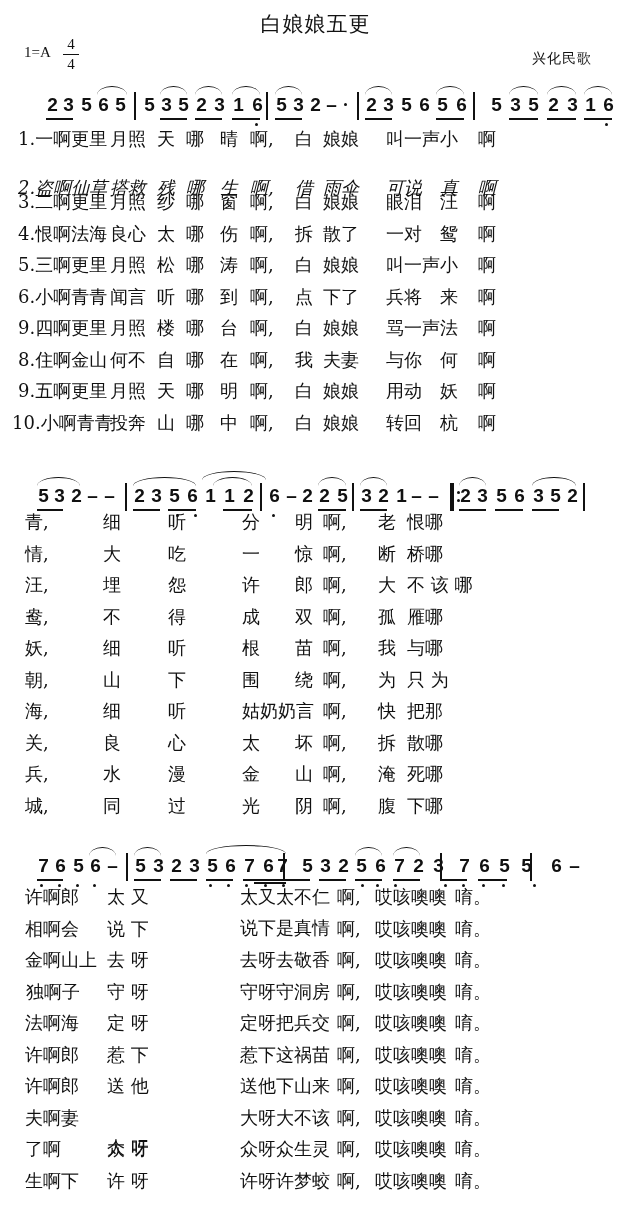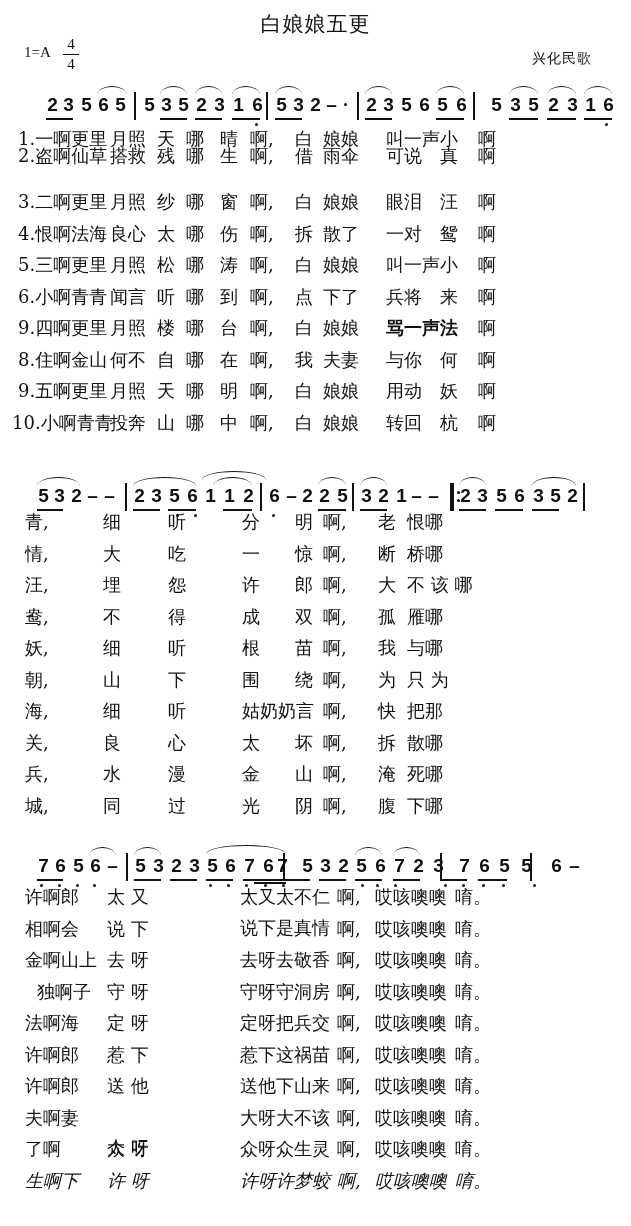--- a/index.html
+++ b/index.html
@@ -99,21 +99,21 @@
       <span style="left: 110px;">月照</span>
       <span style="left: 157px;">天</span>
       <span style="left: 186px;">哪</span>
       <span style="left: 220px;">晴</span>
       <span style="left: 250px;">啊,</span>
       <span style="left: 295px;">白</span>
       <span style="left: 323px;">娘娘</span>
       <span style="left: 386px;">叫一声小</span>
       <span style="left: 478px;">啊</span>
     </div>
-    <div class="lrow" style="top: 17px;">
+    <div class="lrow" style="top: 49px; font-style: italic;">
       <span style="left: 18px;">2.盗啊仙草</span>
       <span style="left: 110px;">搭救</span>
       <span style="left: 157px;">残</span>
       <span style="left: 186px;">哪</span>
       <span style="left: 220px;">生</span>
       <span style="left: 250px;">啊,</span>
       <span style="left: 295px;">借</span>
       <span style="left: 323px;">雨伞</span>
       <span style="left: 386px;">可说</span>
       <span style="left: 440px;">真</span>
@@ -172,21 +172,21 @@
     </div>
     <div class="lrow" style="top: 189px;">
       <span style="left: 18px;">9.四啊更里</span>
       <span style="left: 110px;">月照</span>
       <span style="left: 157px;">楼</span>
       <span style="left: 186px;">哪</span>
       <span style="left: 220px;">台</span>
       <span style="left: 250px;">啊,</span>
       <span style="left: 295px;">白</span>
       <span style="left: 323px;">娘娘</span>
-      <span style="left: 386px; font-weight: bold;">骂一声法</span>
+      <span style="left: 386px;">骂一声法</span>
       <span style="left: 478px;">啊</span>
     </div>
     <div class="lrow" style="top: 220.5px;">
       <span style="left: 18px;">8.住啊金山</span>
       <span style="left: 110px;">何不</span>
       <span style="left: 157px;">自</span>
       <span style="left: 186px;">哪</span>
       <span style="left: 220px;">在</span>
       <span style="left: 250px;">啊,</span>
       <span style="left: 295px;">我</span>
@@ -471,21 +471,21 @@
     </div>
     <div class="lrow" style="top: 63px;">
       <span style="left: 25px;">金啊山上</span>
       <span style="left: 107px;">去 呀</span>
       <span style="left: 240px;">去呀去敬香</span>
       <span style="left: 337px;">啊,</span>
       <span style="left: 375px;">哎咳噢噢</span>
       <span style="left: 455px;">唷。</span>
     </div>
     <div class="lrow" style="top: 94.5px;">
-      <span style="left: 37px; text-align: right;">独啊子</span>
+      <span style="left: 26px; text-align: right;">独啊子</span>
       <span style="left: 107px;">守 呀</span>
       <span style="left: 240px;">守呀守洞房</span>
       <span style="left: 337px;">啊,</span>
       <span style="left: 375px;">哎咳噢噢</span>
       <span style="left: 455px;">唷。</span>
     </div>
     <div class="lrow" style="top: 126px;">
       <span style="left: 25px;">法啊海</span>
       <span style="left: 107px;">定 呀</span>
       <span style="left: 240px;">定呀把兵交</span>
@@ -518,21 +518,21 @@
       <span style="left: 455px;">唷。</span>
     </div>
     <div class="lrow" style="top: 252px; text-align: right;">
       <span style="left: 25px;">了啊</span>
       <span style="left: 107px;">众 呀</span>
       <span style="left: 240px;">众呀众生灵</span>
       <span style="left: 337px;">啊,</span>
       <span style="left: 375px;">哎咳噢噢</span>
       <span style="left: 455px;">唷。</span>
     </div>
-    <div class="lrow" style="top: 283.5px; font-style: italic;">
+    <div class="lrow" style="top: 283.5px;">
       <span style="left: 25px;">生啊下</span>
       <span style="left: 107px;">许 呀</span>
       <span style="left: 240px;">许呀许梦蛟</span>
       <span style="left: 337px;">啊,</span>
       <span style="left: 375px;">哎咳噢噢</span>
       <span style="left: 455px;">唷。</span>
     </div>
   </div>
 
 </body></html>

